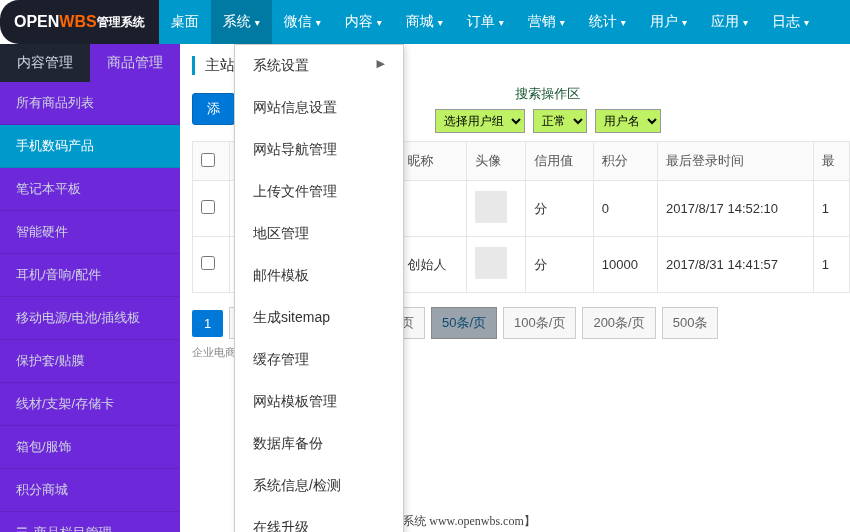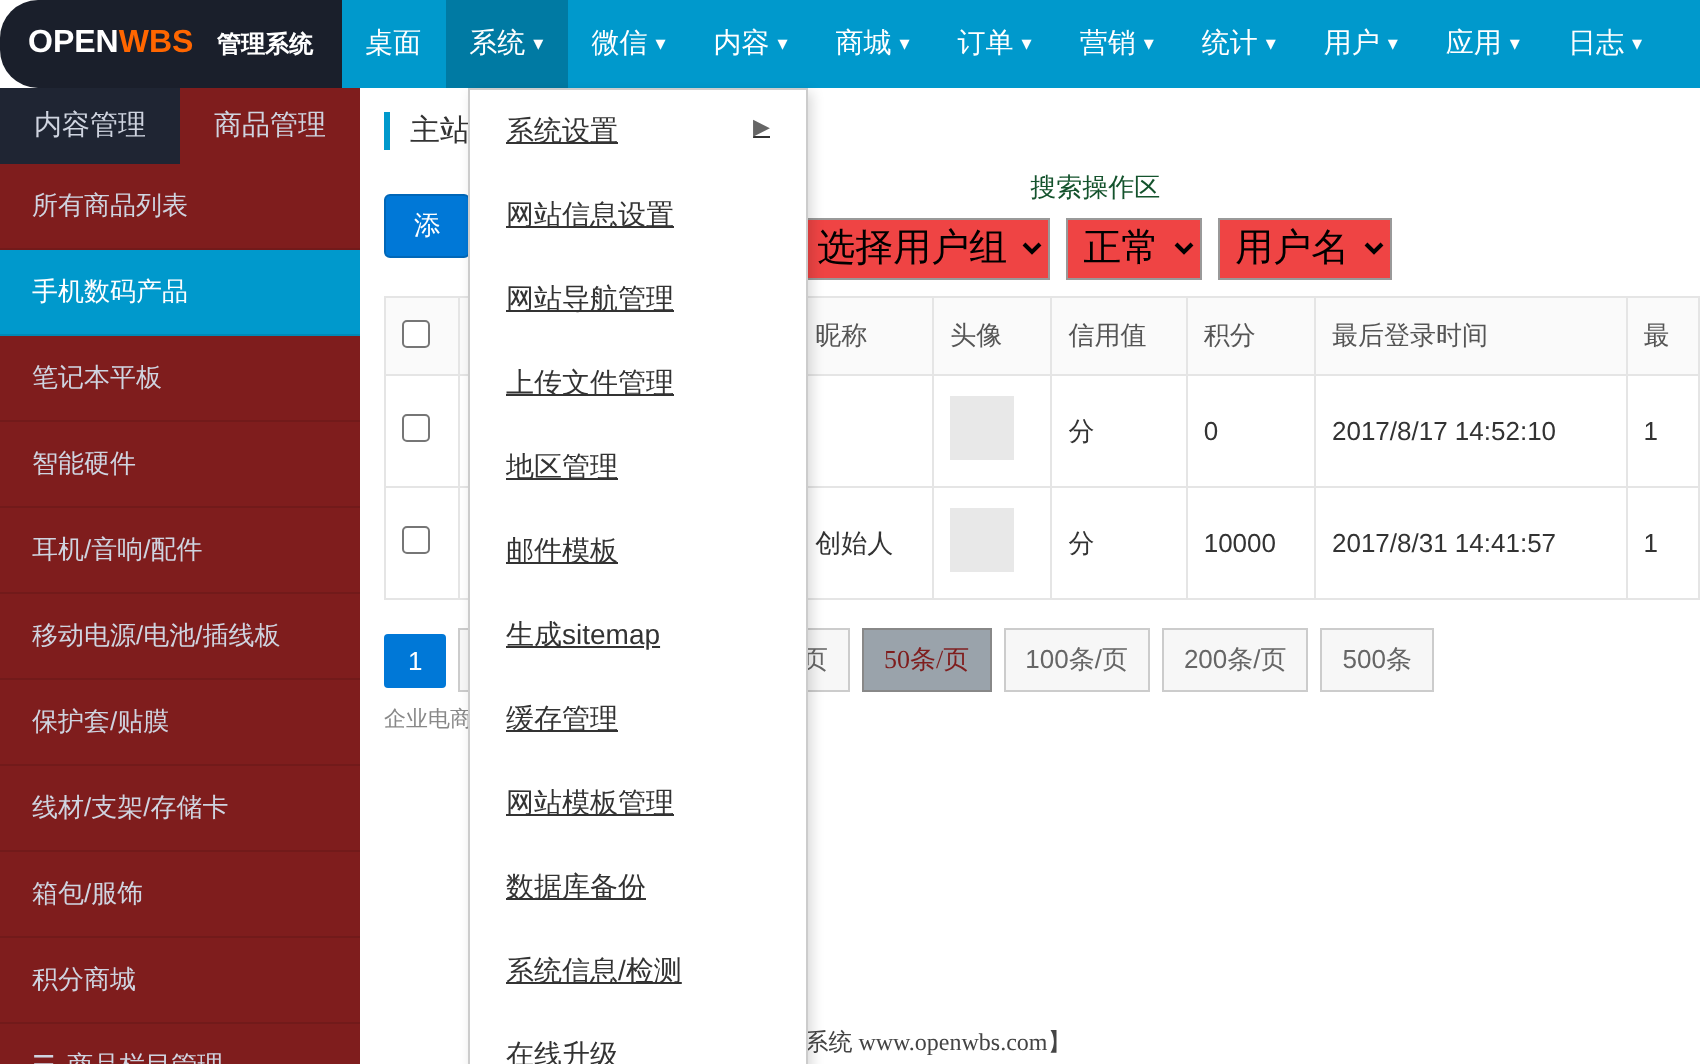--- a/index.html
+++ b/index.html
@@ -1,62 +1,62 @@
 <!DOCTYPE html>
 <html><head>
 <meta charset="utf-8">
 <style>
 * { margin: 0; padding: 0; box-sizing: border-box; }
 body { font-family: "Microsoft YaHei", Arial, sans-serif; font-size: 13px; color: #333; background: #fff; width: 850px; height: 532px; overflow: hidden; position: relative; }
 
 .topbar { height: 44px; background: #1a1f2b; display: flex; align-items: center; border-radius: 19px; }
 .logo { color: #fff; font-weight: bold; font-size: 16px; padding: 0 14px; display: flex; align-items: center; }
 .logo b { color: #ff6600; }
-.logo-sub { font-size: 12px; margin-left: 12px; }
+.logo-sub { font-size: 12px; margin-left: 0; }
 
 .navbar { flex: 1; height: 44px; background: #0099cc; display: flex; }
 .nav-item { padding: 0 12px; color: #fff; display: flex; align-items: center; cursor: pointer; font-size: 14px; white-space: nowrap; }
 .nav-item.active { background: #007aa3; }
 .caret { margin-left: 4px; font-size: 10px; }
 
 .layout { display: flex; height: calc(100% - 44px); }
 
-.sidebar { width: 180px; background: #7f1d1d; color: #cfd4e0; display: flex; flex-direction: column; }
+.sidebar { width: 180px; background: #6d28d9; color: #cfd4e0; display: flex; flex-direction: column; }
 .side-tabs { display: flex; }
 .side-tab { flex: 1; padding: 10px 0; text-align: center; cursor: pointer; font-size: 14px; }
 .side-tab.inactive { background: #1f2533; }
 .side-menu { flex: 1; }
 .side-item { padding: 12px 16px; cursor: pointer; font-size: 13px; border-bottom: 1px solid rgba(0,0,0,0.1); }
 .side-item.active { background: #0099cc; color: #fff; }
 .side-item.special { color: #cfd4e0; }
 .side-item .icon { margin-right: 6px; }
 
 .main { flex: 1; position: relative; background: #fff; padding: 12px 0 0 12px; overflow: hidden; }
 .crumb { border-left: 3px solid #0099cc; padding-left: 10px; font-size: 15px; margin-bottom: 10px; }
 
 .filter-row { display: flex; gap: 10px; align-items: center; margin: 8px 0; }
 .btn-blue { background: #0078d7; color: #fff; border: 1px solid #0067b8; border-radius: 3px; padding: 6px 14px; cursor: pointer; }
 .search-area { margin-left: auto; text-align: center; flex: 1; }
 .search-label { font-size: 13px; color: #14532d; display: block; margin-bottom: 6px; }
 .sel-wrap { display: inline-flex; gap: 8px; }
-select { border: 1px solid #999; padding: 3px 4px; font-size: 19px; background: #ef4444; }
+select { border: 1px solid #999; padding: 3px 4px; font-size: 12px; background: #bef264; }
 
 table { width: 100%; border-collapse: collapse; margin-top: 8px; }
 th, td { border: 1px solid #e5e5e5; padding: 10px 8px; text-align: left; font-size: 13px; vertical-align: middle; }
 th { background: #fafafa; font-weight: normal; color: #555; }
 .chk { width: 14px; height: 14px; }
 .avatar-ph { width: 32px; height: 32px; background: #e8e8e8; display: inline-block; }
 
 .pager { margin-top: 14px; display: flex; gap: 6px; align-items: center; }
 .page-cur { background: #0078d7; color: #fff; padding: 6px 12px; border-radius: 2px; }
 .page-size { border: 1px solid #ccc; padding: 6px 10px; color: #666; cursor: pointer; background: #f7f7f7; }
-.page-size.active { background: #9aa3ab; color: #7f1d1d; border-color: #888; font-family: Liberation Serif, serif; }
+.page-size.active { background: #9aa3ab; color: #0c4a6e; border-color: #888; }
 
 .dropdown { position: absolute; top: 44px; left: 234px; width: 170px; background: #fff; border: 1px solid #ccc; box-shadow: 2px 2px 6px rgba(0,0,0,0.15); z-index: 100; }
-.dd-item { padding: 12px 18px; font-size: 14px; color: #333; cursor: pointer; display: flex; justify-content: space-between; align-items: flex-start; text-decoration: underline; }
+.dd-item { padding: 12px 18px; font-size: 14px; color: #333; cursor: pointer; display: flex; justify-content: space-between; align-items: flex-start; }
 .dd-arrow { font-size: 11px; color: #666; }
 
 .footer { position: absolute; bottom: 2px; left: 0; right: 0; text-align: center; font-size: 12px; color: #444; font-family: SimSun, serif; }
 </style>
 </head>
 <body>
 
 <div class="topbar">
   <div class="logo">
     <span>OPEN</span>

